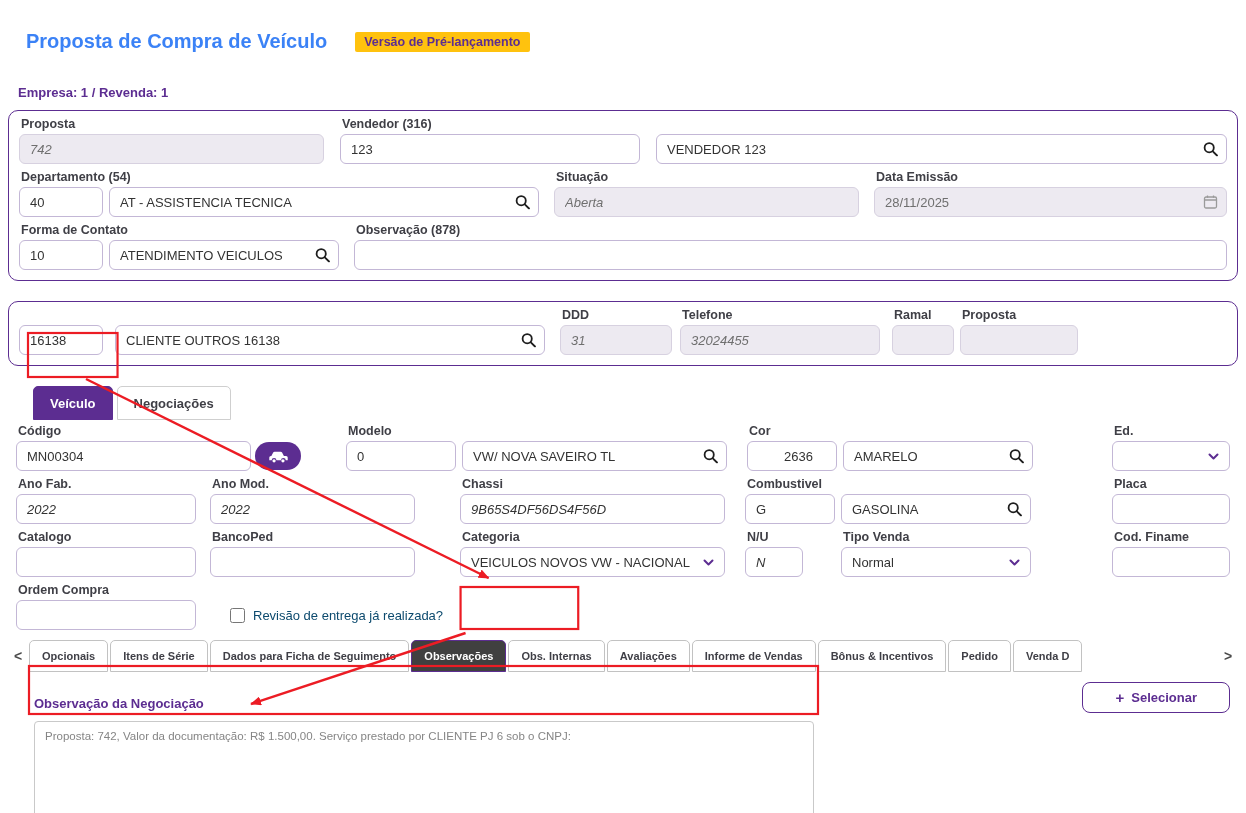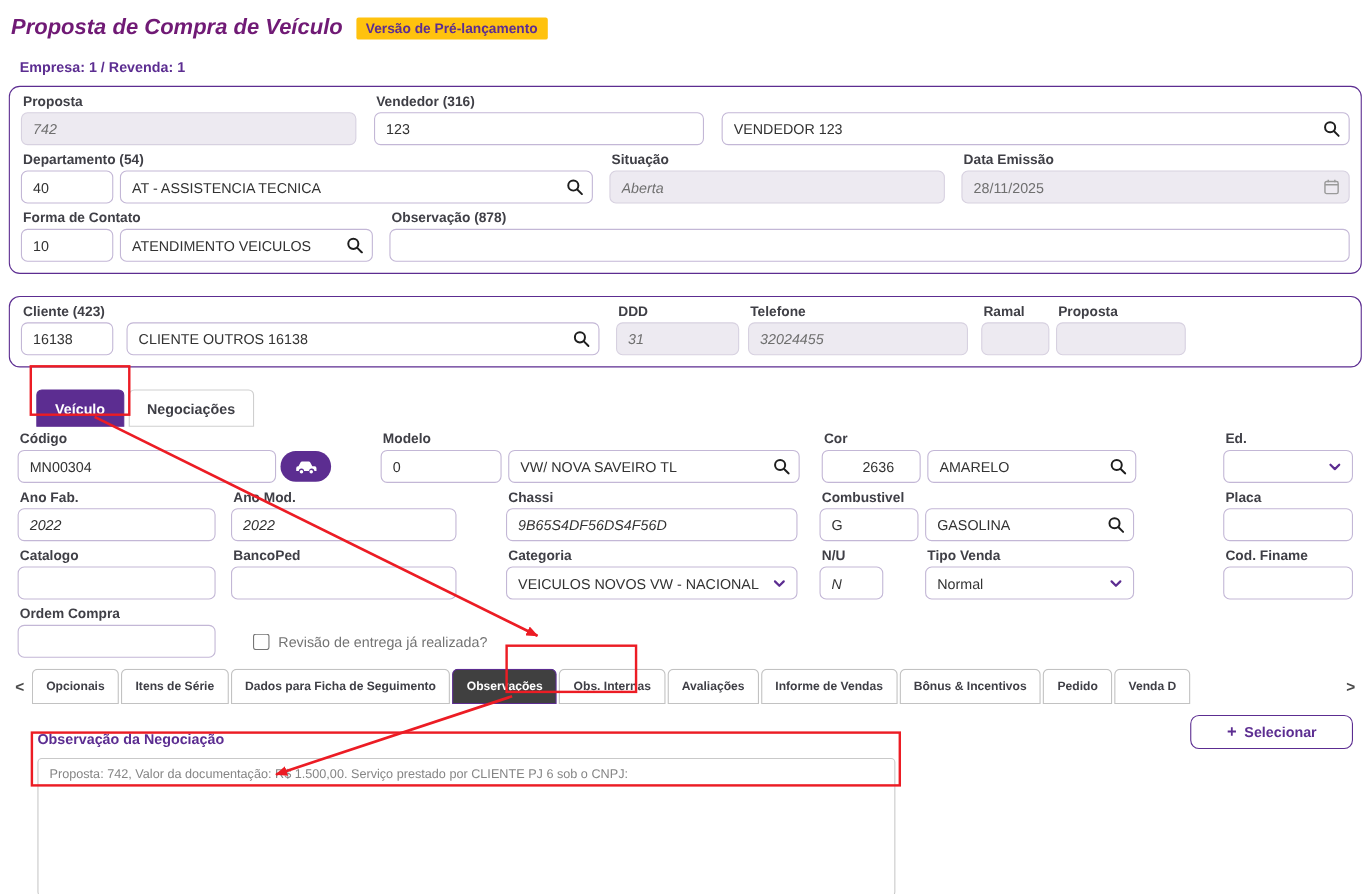--- a/index.html
+++ b/index.html
@@ -1,19 +1,19 @@
 <!DOCTYPE html>
 <html><head>
 <meta charset="utf-8">
 <style>
   html,body{margin:0;padding:0;width:1246px;height:813px;overflow:hidden;background:#fff;
     font-family:"Liberation Sans",sans-serif;position:relative;}
   .page{padding:8px 8px 0;position:relative;}
   .title-row{display:flex;align-items:center;gap:12px;margin:6px 0 0 2px;}
-  .title{font-size:20px;font-weight:700;color:#701a75;margin:0;font-style:italic;}
+  .title{font-size:20px;font-weight:700;color:#3b82f6;margin:16px;}
   .badge{background:#FFC20E;color:#5C2D91;font-size:12.5px;font-weight:700;padding:3px 9px;border-radius:2px;}
   .context{color:#5C2D91;font-weight:700;font-size:13px;margin:16px 0 10px 10px;}
   .box{border:1px solid #5C2D91;border-radius:10px;padding:6px 10px 10px;margin-bottom:20px;}
   .frow{display:flex;align-items:flex-end;}
   .frow + .frow{margin-top:6px;}
   .field{display:flex;flex-direction:column;min-width:0;}
   .flabel{font-size:12.5px;font-weight:700;color:#3F3F46;margin:0 0 3px 2px;white-space:nowrap;}
   .ctl{display:flex;align-items:center;width:100%;}
   .inp{height:30px;box-sizing:border-box;border:1px solid #c3b7d6;border-radius:6px;padding:0 10px;
     font-family:inherit;font-size:13px;color:#333;background:#fff;outline:none;min-width:0;}
@@ -28,21 +28,21 @@
     align-items:center;justify-content:center;cursor:pointer;flex:none;margin-left:4px;}
   .main-tabs{display:flex;gap:4px;margin:10px 0 0 25px;}
   .mtab{height:32px;padding:0 16px;display:flex;align-items:center;font-size:13px;font-weight:700;
     border:1px solid #cfcfcf;border-bottom-color:#cfcfcf;border-radius:5px 5px 0 0;background:#fff;color:#3F3F46;cursor:pointer;}
   .mtab.active{background:#5C2D91;color:#fff;border-color:#5C2D91;}
   .vform{padding:4px 8px 0;}
   .vrow{display:flex;align-items:flex-end;}
   .vrow + .vrow{margin-top:6px;}
   .chk-wrap{display:flex;align-items:center;gap:8px;margin-bottom:7px;}
   .chk-wrap input{width:15px;height:15px;margin:0;cursor:pointer;}
-  .chk-label{font-size:13px;color:#737373;cursor:pointer;}
+  .chk-label{font-size:13px;color:#0c4a6e;cursor:pointer;}
   .dtabs{display:flex;align-items:center;margin-top:10px;padding:0 2px;}
   .tab-chevron{width:16px;flex:none;text-align:center;color:#4a4a4a;font-size:14px;font-weight:700;cursor:pointer;user-select:none;}
   .dtab-scroll{display:flex;flex:1;overflow:hidden;margin:0 3px;}
   .dtab{height:30px;padding:0 12px;display:flex;align-items:center;font-size:11px;font-weight:700;color:#3F3F46;
     border:1px solid #c2c2c2;background:#fff;border-radius:5px 5px 0 0;white-space:nowrap;cursor:pointer;margin-right:2px;flex:none;}
   .dtab.active{background:#404040;color:#fff;border-color:#5C2D91;}
   .obs-section{margin:10px 8px 0 26px;}
   .obs-header{display:flex;align-items:flex-end;justify-content:space-between;}
   .obs-label{color:#5C2D91;font-weight:700;font-size:13px;padding-bottom:2px;}
   .btn-selecionar{display:flex;align-items:center;gap:7px;border:1.5px solid #5C2D91;background:#fff;color:#5C2D91;
@@ -140,21 +140,20 @@
       <div class="field" style="flex:1;margin-left:15px">
         <span class="flabel">Observação (878)</span>
         <input class="inp" value="" style="">
       </div>
     </div>
   </div>
 
   <div class="box">
     <div class="frow">
       <div class="field">
-        <span class="flabel">Cliente (423)</span>
         <div class="ctl" style="gap:12px">
           <input class="inp" style="width: 84px; flex: 0 0 auto;" value="16138">
           <div class="swrap" style="width:430px;flex:none">
             <input class="inp" value="CLIENTE OUTROS 16138" style="">
             <span class="sicon">
                 <svg width="15" height="15" viewBox="0 0 15 15">
                   <circle cx="6.2" cy="6.2" r="4.6" fill="none" stroke="#1e1e1e" stroke-width="1.8"></circle>
                   <line x1="9.8" y1="9.8" x2="14" y2="14" stroke="#1e1e1e" stroke-width="1.8" stroke-linecap="round"></line>
                 </svg>
               </span>

